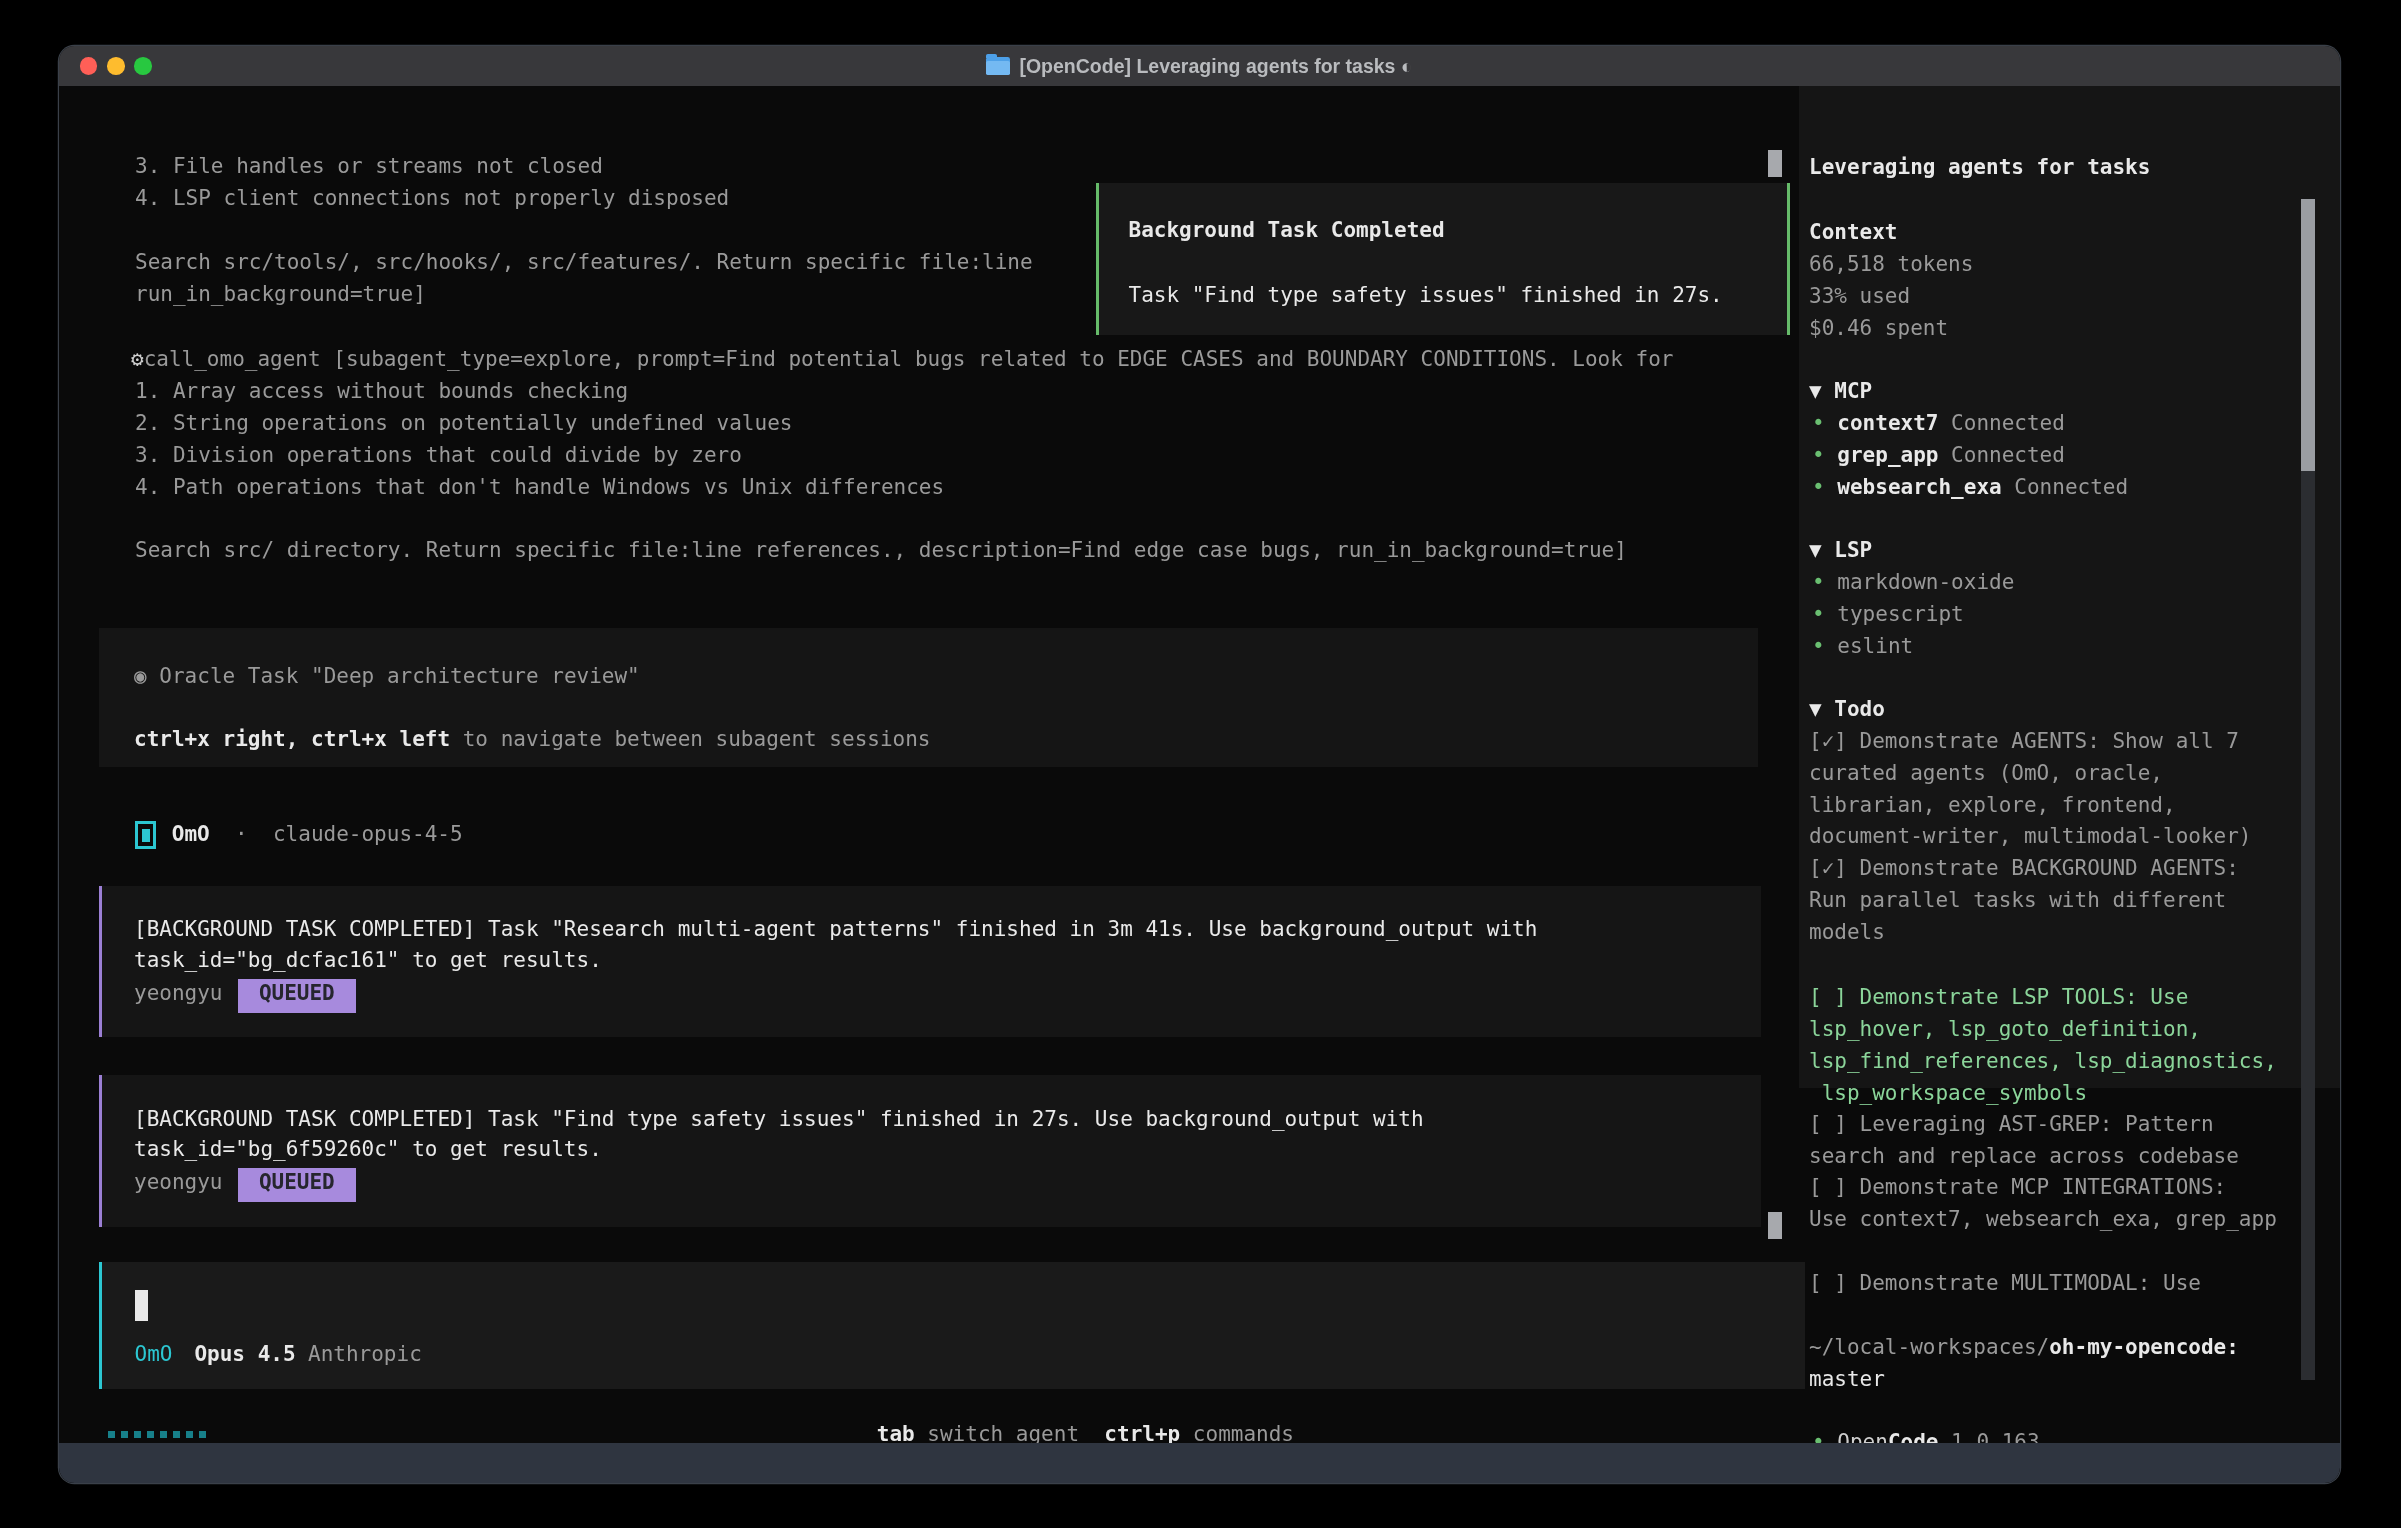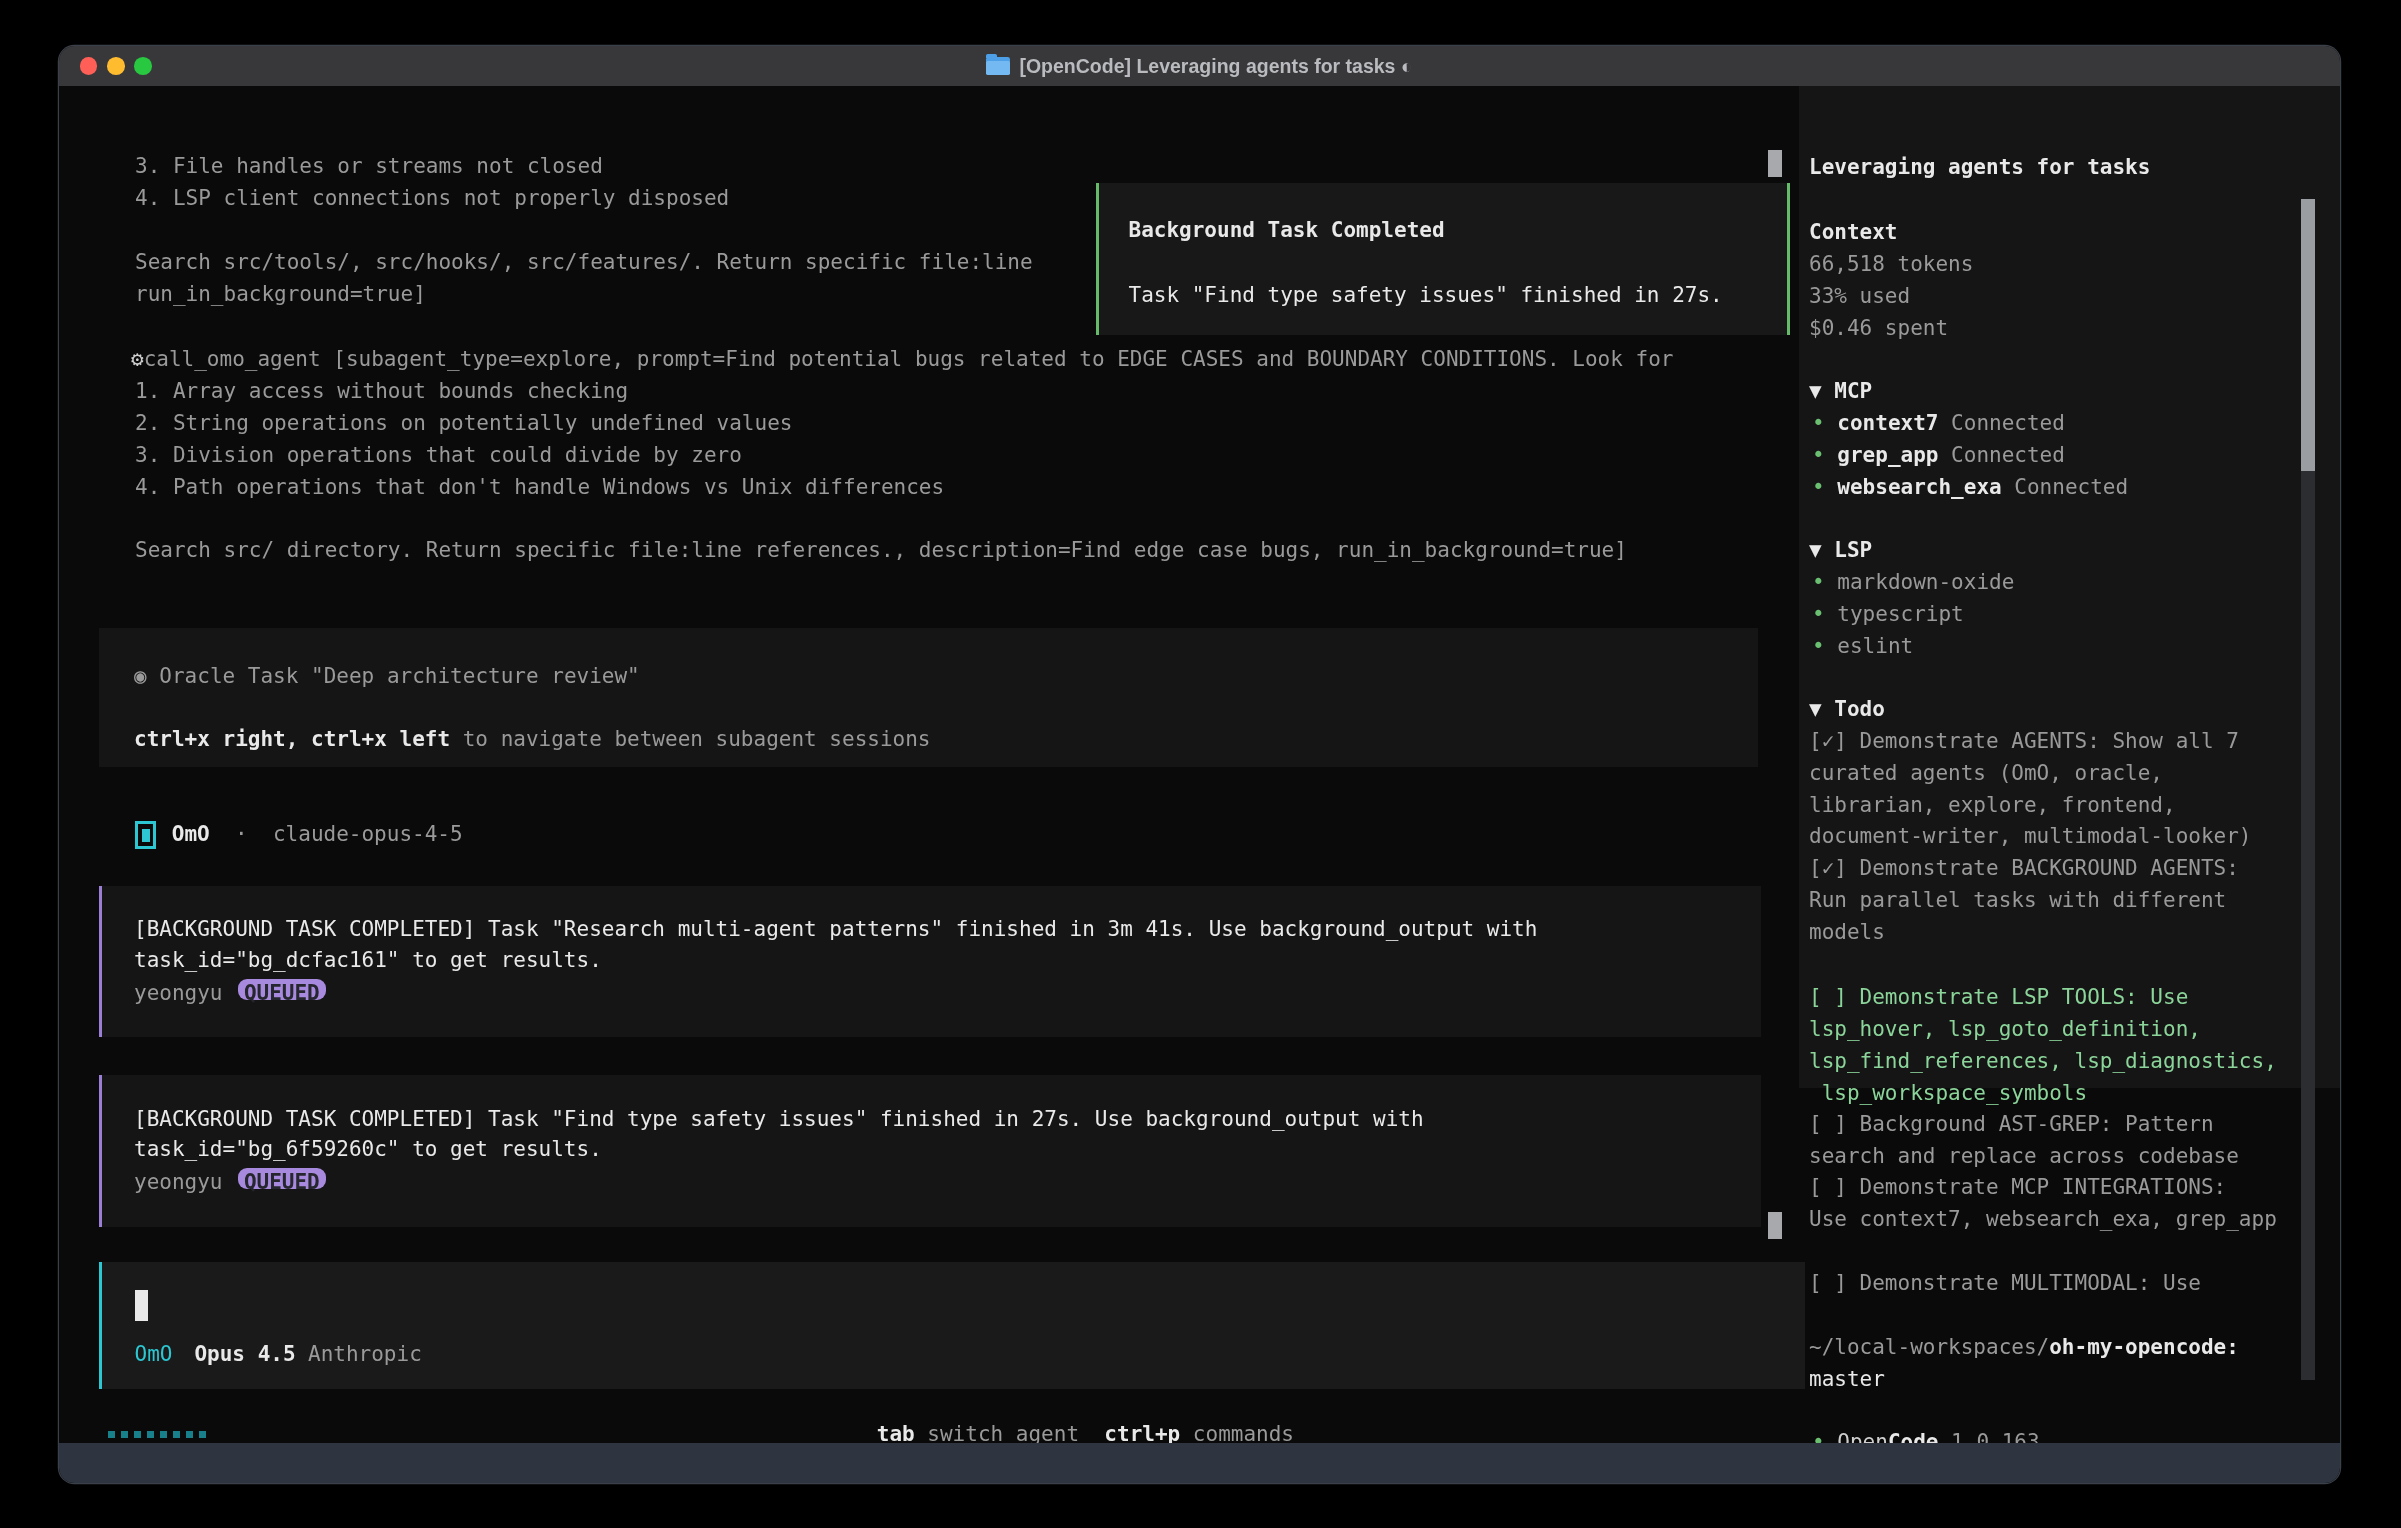--- a/index.html
+++ b/index.html
@@ -18,21 +18,21 @@
 
   .mono{font-family:"DejaVu Sans Mono",monospace;font-size:21px;line-height:32px;white-space:pre;}
   .ln{position:absolute;height:32px;}
   .g{color:#9a9a9a;} .wt{color:#e9e9e9;} .b{font-weight:700;} .dimw{color:#cfcfcf;}
   .grn{color:#8bd59a;margin-top:33px;} .cy{color:#2cc7d2;} .gb{color:#6abf71;}
 
   .mainarea{position:absolute;left:0;top:40px;width:1799px;height:1357px;background:#0a0a0a;}
   .notif{position:absolute;left:1037px;top:97px;width:688px;height:152px;background:#181818;
          border-left:3px solid #66bb6a;border-right:3px solid #66bb6a;}
   .box{position:absolute;background:#151515;}
-  .badge{display:inline-block;background:#a78add;color:#26262e;font-weight:700;padding:0 6px;margin-left:15.4px;height:21px;line-height:29.5px;border-radius:9px;}
+  .badge{display:inline-block;background:#a78add;color:#26262e;font-weight:700;padding:0 21px;margin-left:15.4px;height:34px;line-height:29.5px;}
   .inputbox{position:absolute;left:40px;top:1176px;width:1703px;height:127px;background:#1a1a1a;border-left:3px solid #2cc7d2;}
   .cursor{position:absolute;left:32.5px;top:28px;width:13px;height:31px;background:#e9e9e9;}
   .agent-ico{display:inline-flex;align-items:center;justify-content:center;width:15.4px;height:22.5px;border:3px solid #2cc7d2;background:#0a0a0a;vertical-align:middle;margin-right:15.4px;}
   .agent-ico .in{width:8.3px;height:13px;background:#2cc7d2;}
   .dots{position:absolute;left:49px;top:1345px;display:flex;gap:6.5px;}
   .dot{width:6.5px;height:6.5px;background:#17808a;}
   .sb{position:absolute;left:1740px;top:40px;width:541px;height:1002px;background:#151515;}
   .sb-track{position:absolute;left:502px;top:113px;width:14px;height:1181px;background:#2b2d31;}
   .sb-thumb{position:absolute;left:502px;top:113px;width:14px;height:272px;background:#9a9da2;}
   .main-thumb{position:absolute;width:14px;height:27px;left:1709px;background:#a7a9ad;}
@@ -141,21 +141,21 @@
 
       <div class="ln g" style="left:10px;top:766px">[✓] Demonstrate BACKGROUND AGENTS:</div>
       <div class="ln g" style="left:10px;top:798px">Run parallel tasks with different</div>
       <div class="ln g" style="left:10px;top:830px">models</div>
 
       <div class="ln grn" style="left:10px;top:862px">[ ] Demonstrate LSP TOOLS: Use</div>
       <div class="ln grn" style="left:10px;top:894px">lsp_hover, lsp_goto_definition,</div>
       <div class="ln grn" style="left:10px;top:926px">lsp_find_references, lsp_diagnostics,</div>
       <div class="ln grn" style="left:10px;top:958px"> lsp_workspace_symbols</div>
 
-      <div class="ln g" style="left:10px;top:1022px">[ ] Background AST-GREP: Pattern</div>
+      <div class="ln g" style="left:10px;top:1022px">[ ] Leveraging AST-GREP: Pattern</div>
       <div class="ln g" style="left:10px;top:1054px">search and replace across codebase</div>
 
       <div class="ln g" style="left:10px;top:1085px">[ ] Demonstrate MCP INTEGRATIONS:</div>
       <div class="ln g" style="left:10px;top:1117px">Use context7, websearch_exa, grep_app</div>
 
       <div class="ln g" style="left:10px;top:1181px">[ ] Demonstrate MULTIMODAL: Use</div>
 
       <div class="ln" style="left:10px;top:1245px"><span class="g">~/local-workspaces/</span><span class="wt b">oh-my-opencode:</span></div>
       <div class="ln wt" style="left:10px;top:1277px">master</div>
 

